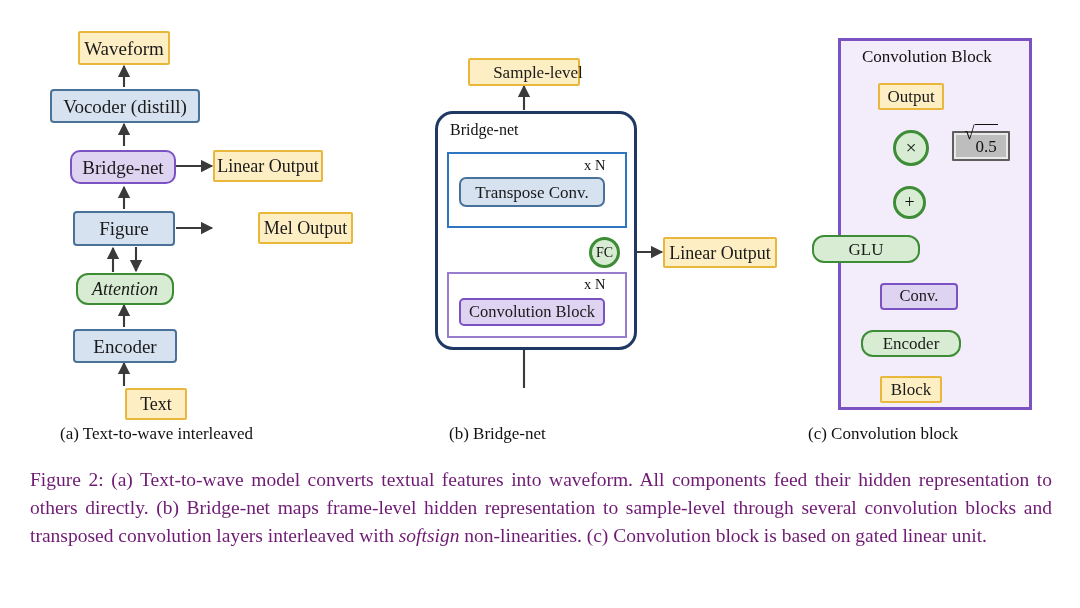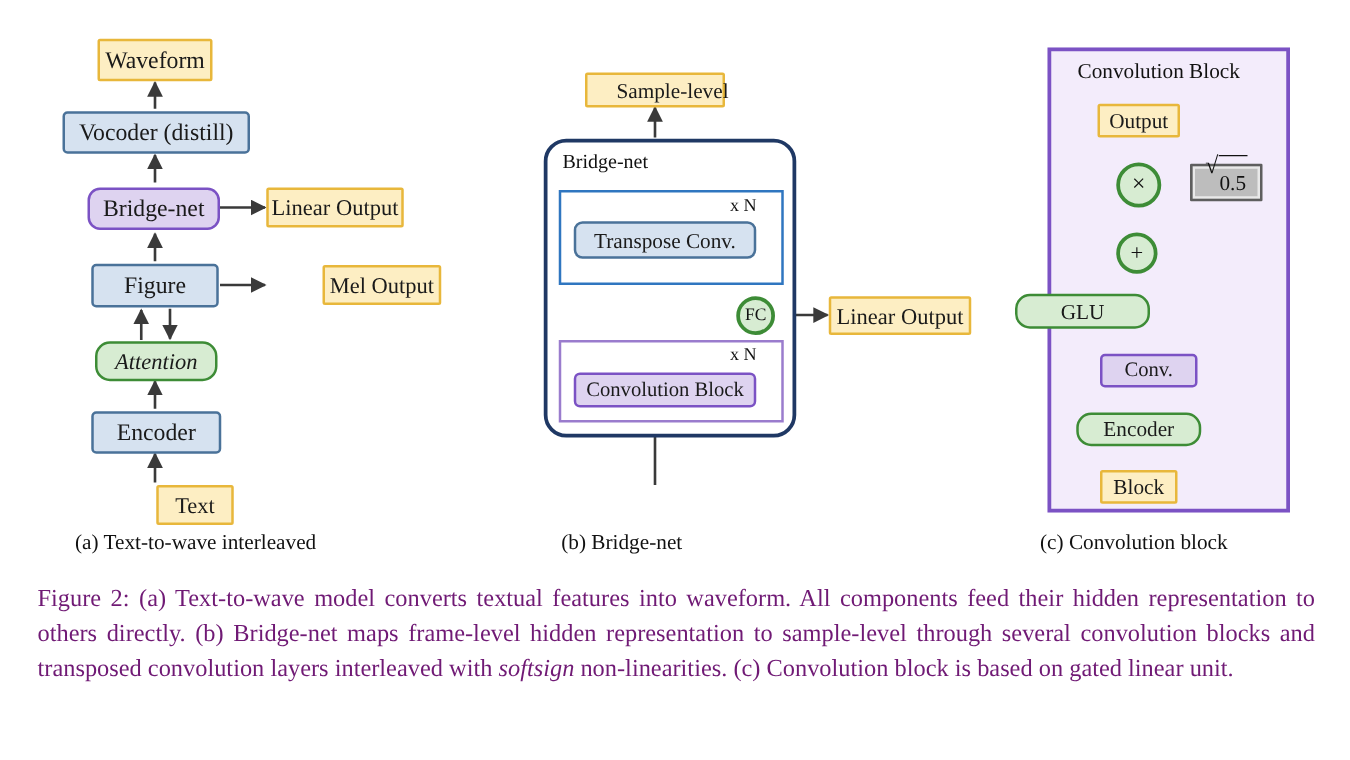--- a/index.html
+++ b/index.html
@@ -264,17 +264,17 @@
   <div class="circ" style="left:893px; top:186px; width:33px; height:33px; font-size:18px;">+</div>
 
   <div class="node n-green" style="left:812px; top:235px; width:108px; height:28px; font-size:17px;">GLU</div>
 
   <div class="node n-purple" style="left:880px; top:283px; width:78px; height:27px; font-size:16.5px; border-radius:4px;">Conv.</div>
 
   <div class="node n-green" style="left:861px; top:330px; width:100px; height:27px; font-size:17px;">Encoder</div>
 
   <div class="node n-yellow" style="left:880px; top:376px; width:62px; height:27px; font-size:17px;">Block</div>
 
-  <div class="subcap" style="left:832px; top:424px;">(c) Convolution block</div>
+  <div class="subcap" style="left:808px; top:424px;">(c) Convolution block</div>
 
   <div class="caption"><span>Figure 2: (a) Text-to-wave model converts textual features into waveform. All components feed their hidden representation to others directly. (b) Bridge-net maps frame-level hidden representation to sample-level through several convolution blocks and transposed convolution layers interleaved with </span><i>softsign</i><span> non-linearities. (c) Convolution block is based on gated linear unit.</span></div>
 
 </div>
 
 </body></html>

